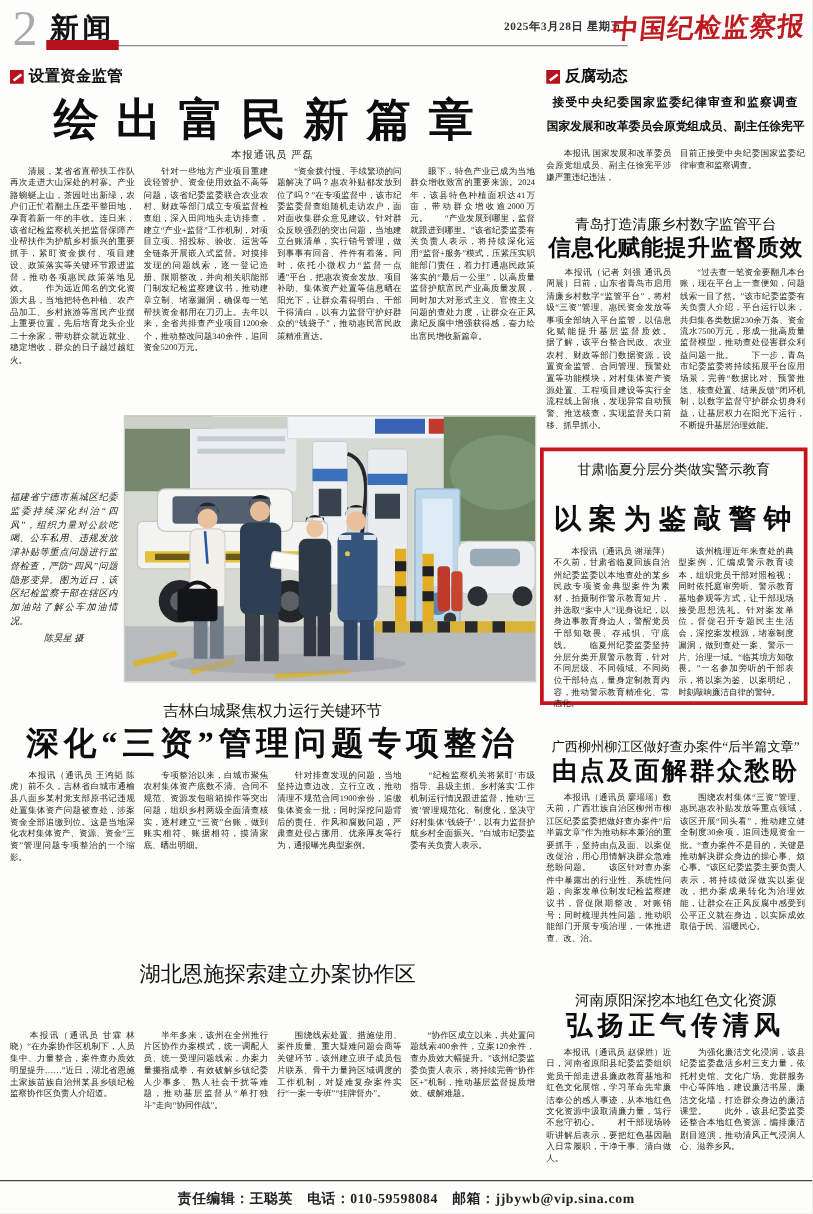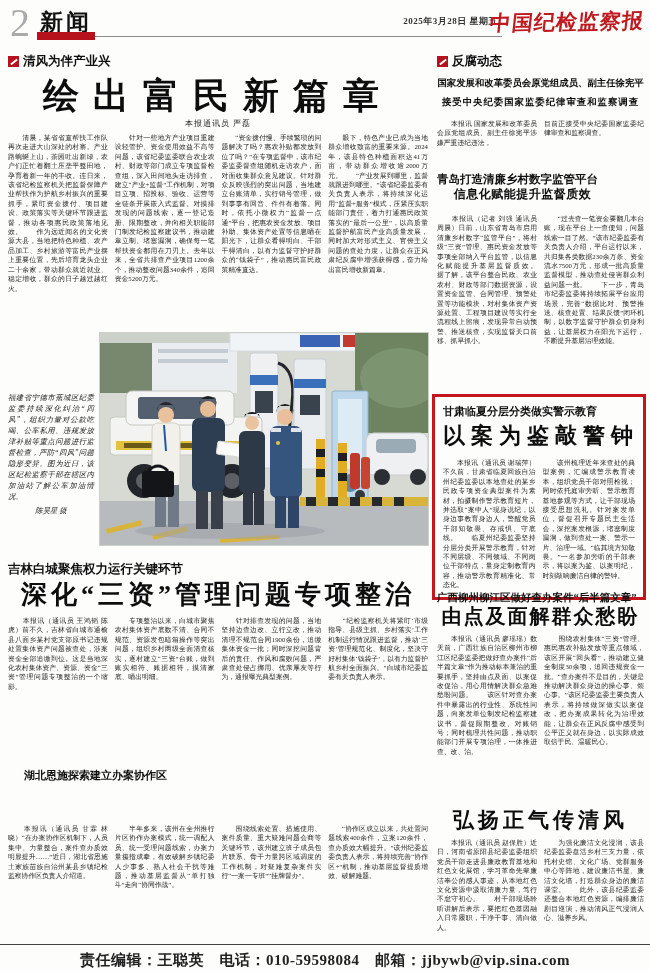--- a/index.html
+++ b/index.html
@@ -13,52 +13,52 @@
   .pagenum{font-size:40px;color:#a8aaac;font-weight:400;line-height:1;}
   .section-name{font-size:23px;font-weight:bold;letter-spacing:3px;color:#111;}
   .header-rule{height:1px;background:#8a8a8a;}
   .header-redbar{background:#b5121b;}
   .date{font-size:9px;font-weight:bold;color:#333;letter-spacing:.5px;}
   .masthead{font-size:21px;font-weight:bold;color:#bf1a20;transform:skewX(-7deg) rotate(-1deg);letter-spacing:1px;white-space:nowrap;}
   
   .kicker-row{display:flex;align-items:center;gap:4px;font-weight:bold;font-size:12.5px;color:#111;}
   .red-icon{width:11px;height:11px;background:#b5121b;position:relative;flex:0 0 auto;}
   .red-icon::after{content:"";position:absolute;left:2px;top:5px;width:8px;height:2px;background:#fff;transform:rotate(-38deg);}
-  .kicker-center{text-align:left;font-weight:bold;color:#111;white-space:nowrap;}
+  .kicker-center{text-align:center;font-weight:normal;color:#111;white-space:nowrap;}
   
   .headline{font-weight:bold;text-align:center;color:#0d0d0d;white-space:nowrap;}
   .byline{text-align:center;font-size:8px;color:#222;letter-spacing:1px;}
   
   .body-cols{display:flex;gap:7px;}
   .body-col{flex:1;overflow:hidden;font-size:6.8px;line-height:9.4px;text-align:justify;color:#1d1d1d;}
   
   .caption{font-size:7.4px;line-height:11px;text-align:justify;font-style:italic;color:#222;}
   .caption-credit{text-align:center;font-style:italic;margin-top:3px;}
   .photo-frame{outline:1px solid #cfcfc9;overflow:hidden;}
   
   .alert-box{border:3px solid #c4161c;background:#fdfdfb;box-sizing:border-box;padding:7px 8px 6px;}
   
   .footer-rule{height:1px;background:#444;}
-  .footer-text{text-align:center;font-size:15px;font-weight:bold;color:#222;letter-spacing:.5px;}
+  .footer-text{text-align:center;font-size:11px;font-weight:bold;color:#222;letter-spacing:.5px;}
 </style>
 </head>
 <body>
 
 <div class="page">
 
   <div class="abs pagenum" style="left:10px;top:3px;">2</div>
   <div class="abs section-name" style="left:40px;top:7px;">新闻</div>
   <div class="abs header-rule" style="left:37px;top:36px;width:465px;"></div>
   <div class="abs header-redbar" style="left:37px;top:32px;width:58px;height:8px;"></div>
   <div class="abs date" style="right:152px;top:15px;">2025年3月28日  星期五</div>
   <div class="abs masthead" style="right:6px;top:8px;">中国纪检监察报</div>
 
   <div class="abs kicker-row" style="left:8px;top:53px;">
     <span class="red-icon"></span>
-    <span>清风为伴产业兴</span>
+    <span>设置资金监管</span>
   </div>
   <div class="abs headline" style="left:8px;top:72px;width:420px;font-size:36px;letter-spacing:14px;">绘出富民新篇章</div>
   <div class="abs byline" style="left:8px;top:118px;width:420px;">本报通讯员 严磊</div>
   <div class="abs body-cols" style="left:8px;top:133px;width:420px;height:197px;">
     <div class="body-col">　　清晨，某省省直帮扶工作队再次走进大山深处的村寨。产业路蜿蜒上山，茶园吐出新绿，农户们正忙着翻土压垄平整田地，孕育着新一年的丰收。连日来，该省纪检监察机关把监督保障产业帮扶作为护航乡村振兴的重要抓手，紧盯资金拨付、项目建设、政策落实等关键环节跟进监督，推动各项惠民政策落地见效。　　作为远近闻名的文化资源大县，当地把特色种植、农产品加工、乡村旅游等富民产业摆上重要位置，先后培育龙头企业二十余家，带动群众就近就业、稳定增收，群众的日子越过越红火。</div>
     <div class="body-col">　　针对一些地方产业项目重建设轻管护、资金使用效益不高等问题，该省纪委监委联合农业农村、财政等部门成立专项监督检查组，深入田间地头走访排查，建立“产业+监督”工作机制，对项目立项、招投标、验收、运营等全链条开展嵌入式监督。对摸排发现的问题线索，逐一登记造册、限期整改，并向相关职能部门制发纪检监察建议书，推动建章立制、堵塞漏洞，确保每一笔帮扶资金都用在刀刃上。去年以来，全省共排查产业项目1200余个，推动整改问题340余件，追回资金5200万元。</div>
     <div class="body-col">　　“资金拨付慢、手续繁琐的问题解决了吗？惠农补贴都发放到位了吗？”在专项监督中，该市纪委监委督查组随机走访农户，面对面收集群众意见建议。针对群众反映强烈的突出问题，当地建立台账清单，实行销号管理，做到事事有回音、件件有着落。同时，依托小微权力“监督一点通”平台，把惠农资金发放、项目补助、集体资产处置等信息晒在阳光下，让群众看得明白、干部干得清白，以有力监督守护好群众的“钱袋子”，推动惠民富民政策精准直达。</div>
     <div class="body-col">　　眼下，特色产业已成为当地群众增收致富的重要来源。2024年，该县特色种植面积达41万亩，带动群众增收逾2000万元。　　“产业发展到哪里，监督就跟进到哪里。”该省纪委监委有关负责人表示，将持续深化运用“监督+服务”模式，压紧压实职能部门责任，着力打通惠民政策落实的“最后一公里”，以高质量监督护航富民产业高质量发展，同时加大对形式主义、官僚主义问题的查处力度，让群众在正风肃纪反腐中增强获得感，奋力绘出富民增收新篇章。</div>
   </div>
 
@@ -171,64 +171,65 @@
 
   <div class="abs kicker-center" style="left:8px;top:561px;width:420px;font-size:12.5px;">吉林白城聚焦权力运行关键环节</div>
   <div class="abs headline" style="left:8px;top:577px;width:420px;font-size:26px;letter-spacing:4px;">深化“三资”管理问题专项整治</div>
   <div class="abs body-cols" style="left:8px;top:616px;width:420px;height:144px;">
     <div class="body-col">　　本报讯（通讯员 王鸿韬 陈虎）前不久，吉林省白城市通榆县八面乡某村党支部原书记违规处置集体资产问题被查处，涉案资金全部追缴到位。这是当地深化农村集体资产、资源、资金“三资”管理问题专项整治的一个缩影。</div>
     <div class="body-col">　　专项整治以来，白城市聚焦农村集体资产底数不清、合同不规范、资源发包暗箱操作等突出问题，组织乡村两级全面清查核实，逐村建立“三资”台账，做到账实相符、账据相符，摸清家底、晒出明细。</div>
     <div class="body-col">　　针对排查发现的问题，当地坚持边查边改、立行立改，推动清理不规范合同1900余份，追缴集体资金一批；同时深挖问题背后的责任、作风和腐败问题，严肃查处侵占挪用、优亲厚友等行为，通报曝光典型案例。</div>
     <div class="body-col">　　“纪检监察机关将紧盯‘市级指导、县级主抓、乡村落实’工作机制运行情况跟进监督，推动‘三资’管理规范化、制度化，坚决守好村集体‘钱袋子’，以有力监督护航乡村全面振兴。”白城市纪委监委有关负责人表示。</div>
   </div>
 
-  <div class="abs kicker-center" style="left:24px;top:768px;width:420px;font-size:11px;">湖北恩施探索建立办案协作区</div>
+  <div class="abs kicker-center" style="left:12px;top:768px;width:420px;font-size:17px;">湖北恩施探索建立办案协作区</div>
   <div class="abs body-cols" style="left:8px;top:824px;width:420px;height:114px;">
     <div class="body-col">　　本报讯（通讯员 甘霖 林晓）“在办案协作区机制下，人员集中、力量整合，案件查办质效明显提升……”近日，湖北省恩施土家族苗族自治州某县乡镇纪检监察协作区负责人介绍道。</div>
     <div class="body-col">　　半年多来，该州在全州推行片区协作办案模式，统一调配人员、统一受理问题线索，办案力量攥指成拳，有效破解乡镇纪委人少事多、熟人社会干扰等难题，推动基层监督从“单打独斗”走向“协同作战”。</div>
     <div class="body-col">　　围绕线索处置、措施使用、案件质量、重大疑难问题会商等关键环节，该州建立班子成员包片联系、骨干力量跨区域调度的工作机制，对疑难复杂案件实行“一案一专班”“挂牌督办”。</div>
     <div class="body-col">　　“协作区成立以来，共处置问题线索400余件，立案120余件，查办质效大幅提升。”该州纪委监委负责人表示，将持续完善“协作区+”机制，推动基层监督提质增效、破解难题。</div>
   </div>
 
   <div class="abs kicker-row" style="left:437px;top:53px;">
     <span class="red-icon"></span>
     <span>反腐动态</span>
   </div>
   <div class="abs headline" style="left:437px;top:74px;width:207px;font-size:9.4px;line-height:19px;">
+    <div style="letter-spacing:1px;">接受中央纪委国家监委纪律审查和监察调查</div>
     <div>国家发展和改革委员会原党组成员、副主任徐宪平</div>
-    <div style="letter-spacing:1px;">接受中央纪委国家监委纪律审查和监察调查</div>
   </div>
   <div class="abs body-cols" style="left:437px;top:119px;width:207px;height:48px;">
     <div class="body-col">　　本报讯  国家发展和改革委员会原党组成员、副主任徐宪平涉嫌严重违纪违法，</div>
     <div class="body-col">目前正接受中央纪委国家监委纪律审查和监察调查。</div>
   </div>
 
   <div class="abs kicker-center" style="left:437px;top:172px;width:207px;font-size:11.5px;">青岛打造清廉乡村数字监管平台</div>
-  <div class="abs headline" style="left:419px;top:186px;width:207px;font-size:12px;letter-spacing:.5px;">信息化赋能提升监督质效</div>
+  <div class="abs headline" style="left:437px;top:186px;width:207px;font-size:18px;letter-spacing:.5px;">信息化赋能提升监督质效</div>
   <div class="abs body-cols" style="left:437px;top:214px;width:207px;height:158px;">
     <div class="body-col">　　本报讯（记者 刘强 通讯员 周晨）日前，山东省青岛市启用清廉乡村数字“监管平台”，将村级“三资”管理、惠民资金发放等事项全部纳入平台监管，以信息化赋能提升基层监督质效。　　据了解，该平台整合民政、农业农村、财政等部门数据资源，设置资金监管、合同管理、预警处置等功能模块，对村集体资产资源处置、工程项目建设等实行全流程线上留痕，发现异常自动预警、推送核查，实现监督关口前移、抓早抓小。</div>
     <div class="body-col">　　“过去查一笔资金要翻几本台账，现在平台上一查便知，问题线索一目了然。”该市纪委监委有关负责人介绍，平台运行以来，共归集各类数据230余万条、资金流水7500万元，形成一批高质量监督模型，推动查处侵害群众利益问题一批。　　下一步，青岛市纪委监委将持续拓展平台应用场景，完善“数据比对、预警推送、核查处置、结果反馈”闭环机制，以数字监督守护群众切身利益，让基层权力在阳光下运行，不断提升基层治理效能。</div>
   </div>
 
-  <div class="abs alert-box" style="left:432px;top:394px;width:214px;height:206px;">
+  <div class="abs alert-box" style="left:432px;top:358px;width:214px;height:206px;">
     <div class="kicker-center" style="font-size:11px;">甘肃临夏分层分类做实警示教育</div>
-    <div class="headline" style="font-size:22px;letter-spacing:6px;margin-top:2px;">以案为鉴敲警钟</div>
+    <div class="headline" style="font-size:22px;letter-spacing:6px;margin-top:17px;">以案为鉴敲警钟</div>
     <div class="body-cols" style="height:140px;margin-top:7px;">
       <div class="body-col">　　本报讯（通讯员 谢瑞萍）不久前，甘肃省临夏回族自治州纪委监委以本地查处的某乡民政专项资金典型案件为素材，拍摄制作警示教育短片，并选取“案中人”现身说纪，以身边事教育身边人，警醒党员干部知敬畏、存戒惧、守底线。　　临夏州纪委监委坚持分层分类开展警示教育，针对不同层级、不同领域、不同岗位干部特点，量身定制教育内容，推动警示教育精准化、常态化。</div>
       <div class="body-col">　　该州梳理近年来查处的典型案例，汇编成警示教育读本，组织党员干部对照检视；同时依托庭审旁听、警示教育基地参观等方式，让干部现场接受思想洗礼。针对案发单位，督促召开专题民主生活会，深挖案发根源，堵塞制度漏洞，做到查处一案、警示一片、治理一域。“临其境方知敬畏。”一名参加旁听的干部表示，将以案为鉴、以案明纪，时刻敲响廉洁自律的警钟。</div>
     </div>
   </div>
 
   <div class="abs headline" style="left:437px;top:603px;width:207px;font-size:20px;letter-spacing:2px;">由点及面解群众愁盼</div>
   <div class="abs kicker-center" style="left:437px;top:591px;width:207px;font-size:10.5px;">广西柳州柳江区做好查办案件“后半篇文章”</div>
   <div class="abs body-cols" style="left:437px;top:634px;width:207px;height:152px;">
     <div class="body-col">　　本报讯（通讯员 廖瑶瑶）数天前，广西壮族自治区柳州市柳江区纪委监委把做好查办案件“后半篇文章”作为推动标本兼治的重要抓手，坚持由点及面、以案促改促治，用心用情解决群众急难愁盼问题。　　该区针对查办案件中暴露出的行业性、系统性问题，向案发单位制发纪检监察建议书，督促限期整改、对账销号；同时梳理共性问题，推动职能部门开展专项治理，一体推进查、改、治。</div>
     <div class="body-col">　　围绕农村集体“三资”管理、惠民惠农补贴发放等重点领域，该区开展“回头看”，推动建立健全制度30余项，追回违规资金一批。“查办案件不是目的，关键是推动解决群众身边的操心事、烦心事。”该区纪委监委主要负责人表示，将持续做深做实以案促改，把办案成果转化为治理效能，让群众在正风反腐中感受到公平正义就在身边，以实际成效取信于民、温暖民心。</div>
   </div>
 
+  <div class="abs kicker-center" style="left:437px;top:793px;width:207px;font-size:11.5px;">河南原阳深挖本地红色文化资源</div>
   <div class="abs headline" style="left:437px;top:806px;width:207px;font-size:21px;letter-spacing:4px;">弘扬正气传清风</div>
   <div class="abs body-cols" style="left:437px;top:838px;width:207px;height:100px;">
     <div class="body-col">　　本报讯（通讯员 赵保胜）近日，河南省原阳县纪委监委组织党员干部走进县廉政教育基地和红色文化展馆，学习革命先辈廉洁奉公的感人事迹，从本地红色文化资源中汲取清廉力量，笃行不怠守初心。　　村干部现场聆听讲解后表示，要把红色基因融入日常履职，干净干事、清白做人。</div>
     <div class="body-col">　　为强化廉洁文化浸润，该县纪委监委盘活乡村三支力量，依托村史馆、文化广场、党群服务中心等阵地，建设廉洁书屋、廉洁文化墙，打造群众身边的廉洁课堂。　　此外，该县纪委监委还整合本地红色资源，编排廉洁剧目巡演，推动清风正气浸润人心、滋养乡风。</div>
   </div>
 
   <div class="abs footer-rule" style="left:0;top:944px;width:650px;"></div>
   <div class="abs footer-text" style="left:0;top:951px;width:650px;">责任编辑：王聪英　电话：010-59598084　邮箱：jjbywb@vip.sina.com</div>
 
 </div>

